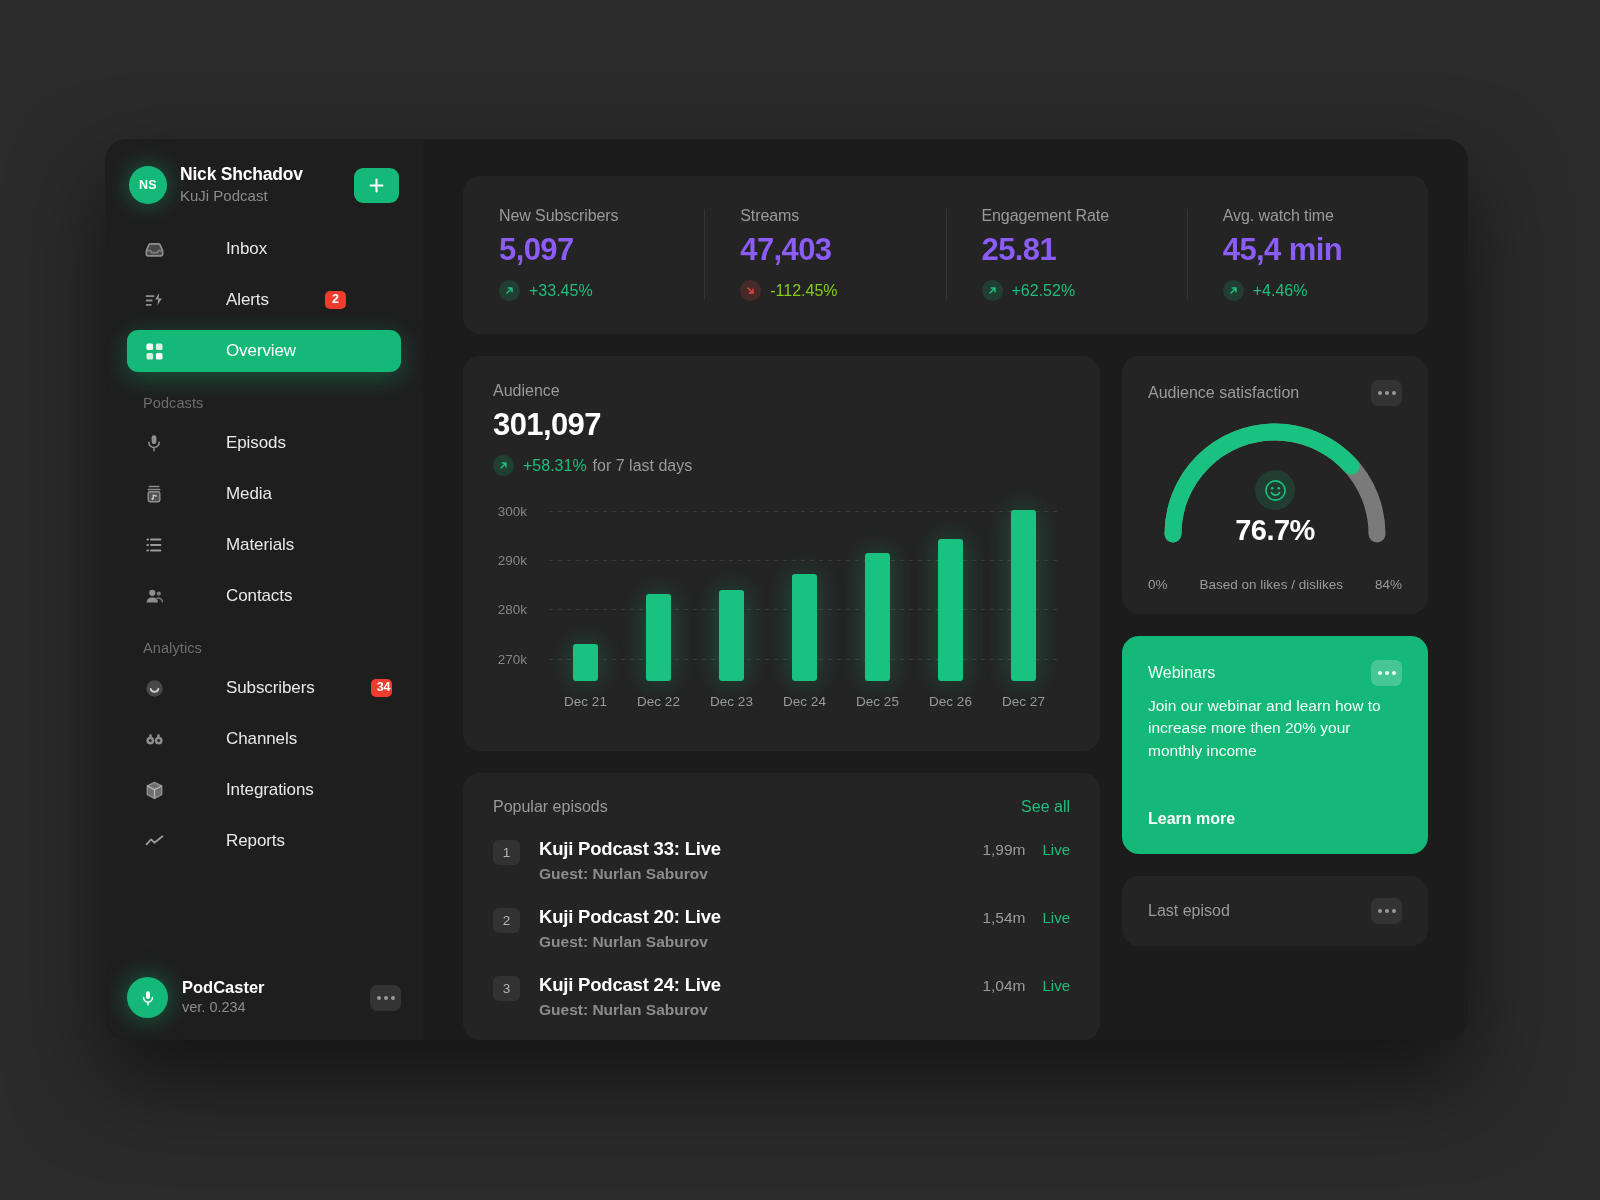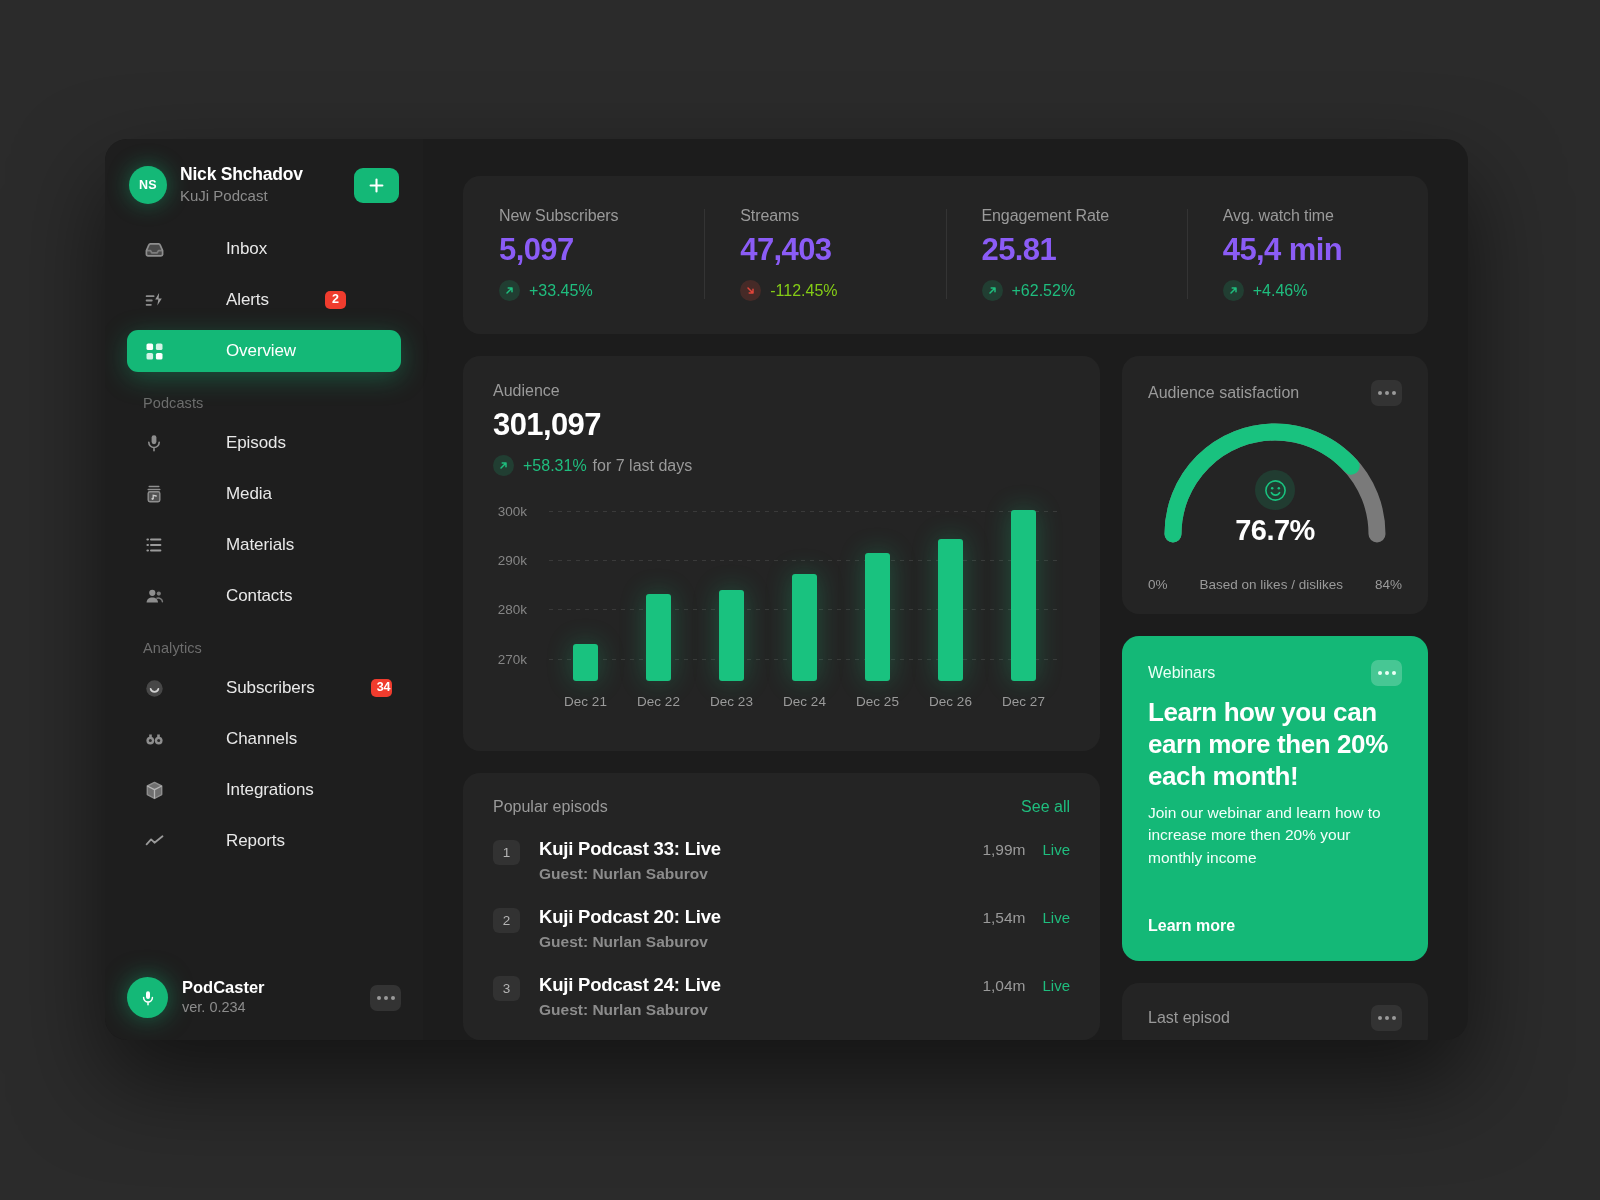--- a/index.html
+++ b/index.html
@@ -559,21 +559,20 @@
 
           <section class="webinar">
             <div class="web-head">
               <span class="web-kicker">Webinars</span>
               <button class="dots-btn on-green">
                 <i></i>
                 <i></i>
                 <i></i>
               </button>
             </div>
-            <div class="web-title">Learn how you can earn more then 20% each month!</div>
             <div class="web-body">Join our webinar and learn how to increase more then 20% your monthly income</div>
             <div class="web-cta">Learn more</div>
           </section>
 
           <section class="last-ep">
             <div class="last-head">
               <span class="last-title">Last episod</span>
               <button class="dots-btn">
                 <i></i>
                 <i></i>

